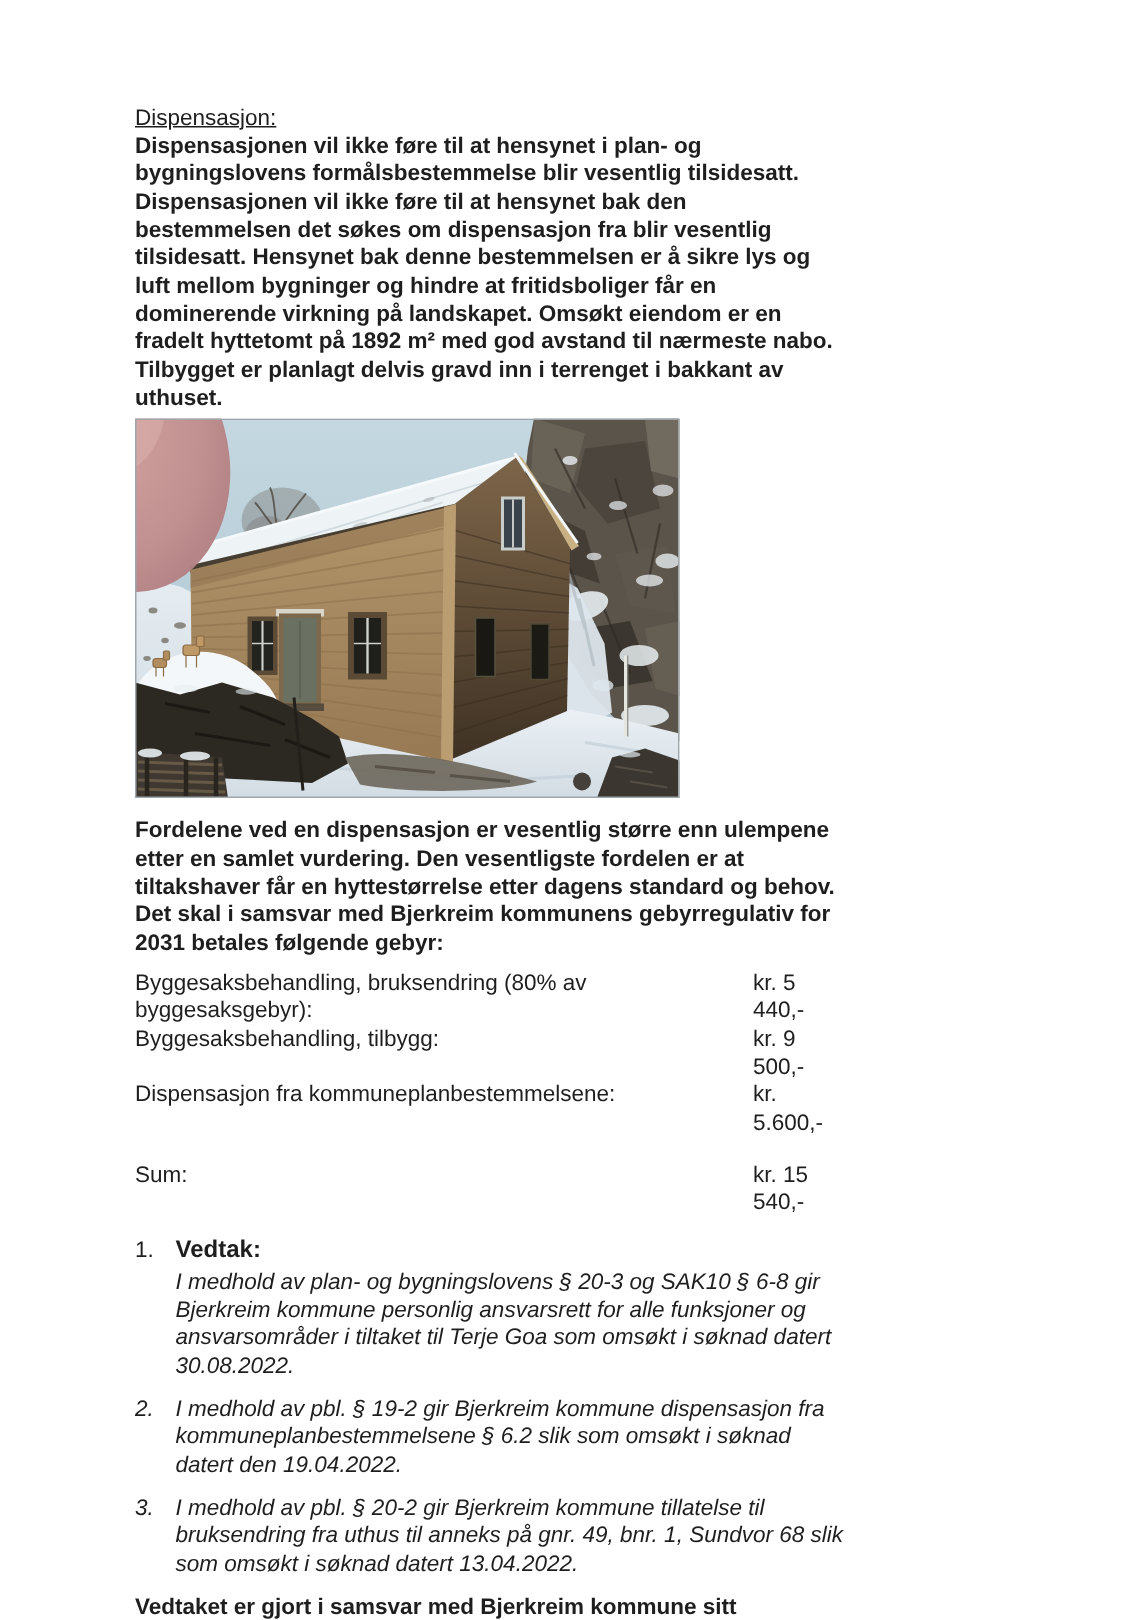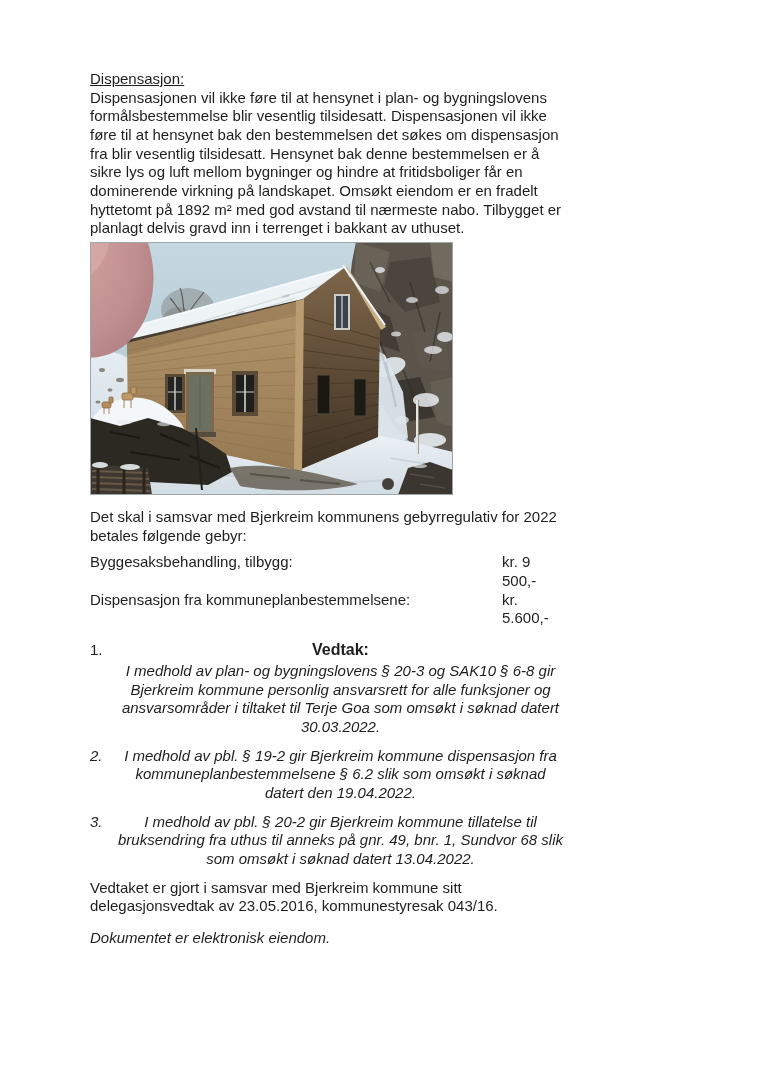--- a/index.html
+++ b/index.html
@@ -8,33 +8,33 @@
     font-family:"Liberation Sans", sans-serif;
     color:#1e1e1e;
   }
   .page{
     box-sizing:border-box;
     width:652px;height:1080px;
     padding:70px 88px 0 90px;
     font-size:15px;line-height:1.245;
   }
   .u-head{text-decoration:underline;}
-  .para{margin:0;}
+  .para{margin:0;font-weight:bold;}
   .photo-wrap{margin:4px 0 13px 0;width:363px;height:253px;}
   .photo-wrap svg{display:block;}
   .b-head{font-weight:bold;font-size:16px;margin-top:10px;line-height:1.18;}
   .fees{margin-top:8px;}
   .fee-row{display:flex;}
   .fee-label{width:412px;flex:none;}
   .fee-value{flex:1;}
   .sum-row{margin-top:16px;}
   .vedtak-list{margin-top:13px;}
   .v-item{display:flex;margin-bottom:10px;}
   .v-num{width:27px;flex:none;}
-  .v-body{flex:1;text-align:center;}
+  .v-body{flex:1;}
   .v-head{font-weight:bold;font-size:16px;line-height:1.18;margin-bottom:2px;}
   .v-text{font-style:italic;}
   .closing{margin-top:0;}
   .footer-note{font-style:italic;margin-top:13px;}
 </style>
 </head>
 <body>
 
 <div class="page">
 
@@ -268,42 +268,49 @@
         <g>
           <ellipse cx="-10" cy="25" rx="72" ry="92" fill="url(#finger)" transform="rotate(-15 -10 25)" opacity="0.97"></ellipse>
           <ellipse cx="-22" cy="-8" rx="42" ry="48" fill="#e0b5b2" opacity="0.45"></ellipse>
         </g>
 
         <rect x="0.5" y="0.5" width="362" height="252" fill="none" stroke="#9fa6aa" stroke-width="1"></rect>
       </g>
     </svg>
   </div>
 
-
-  <p class="para">Det skal i samsvar med Bjerkreim kommunens gebyrregulativ for 2022 betales følgende gebyr:</p>
+  <p class="para">Fordelene ved en dispensasjon er vesentlig større enn ulempene etter en samlet vurdering. Den vesentligste fordelen er at tiltakshaver får en hyttestørrelse etter dagens standard og behov.</p>
+
+  <p class="para">Det skal i samsvar med Bjerkreim kommunens gebyrregulativ for 2031 betales følgende gebyr:</p>
 
   <div class="fees">
     <div class="fee-row">
+      <div class="fee-label">Byggesaksbehandling, bruksendring (80% av byggesaksgebyr):</div>
+      <div class="fee-value">kr. 5 440,-</div>
     </div>
     <div class="fee-row">
       <div class="fee-label">Byggesaksbehandling, tilbygg:</div>
       <div class="fee-value">kr. 9 500,-</div>
     </div>
     <div class="fee-row">
       <div class="fee-label">Dispensasjon fra kommuneplanbestemmelsene:</div>
       <div class="fee-value">kr. 5.600,-</div>
+    </div>
+    <div class="fee-row sum-row">
+      <div class="fee-label">Sum:</div>
+      <div class="fee-value">kr. 15 540,-</div>
     </div>
   </div>
 
   <div class="vedtak-list">
     <div class="v-item">
       <div class="v-num">1.</div>
       <div class="v-body">
         <div class="v-head">Vedtak:</div>
-        <div class="v-text">I medhold av plan- og bygningslovens § 20-3 og SAK10 § 6-8 gir Bjerkreim kommune personlig ansvarsrett for alle funksjoner og ansvarsområder i tiltaket til Terje Goa som omsøkt i søknad datert 30.03.2022.</div>
+        <div class="v-text">I medhold av plan- og bygningslovens § 20-3 og SAK10 § 6-8 gir Bjerkreim kommune personlig ansvarsrett for alle funksjoner og ansvarsområder i tiltaket til Terje Goa som omsøkt i søknad datert 30.08.2022.</div>
       </div>
     </div>
     <div class="v-item">
       <div class="v-num v-text">2.</div>
       <div class="v-body v-text">I medhold av pbl. § 19-2 gir Bjerkreim kommune dispensasjon fra kommuneplanbestemmelsene § 6.2 slik som omsøkt i søknad datert den 19.04.2022.</div>
     </div>
     <div class="v-item">
       <div class="v-num v-text">3.</div>
       <div class="v-body v-text">I medhold av pbl. § 20-2 gir Bjerkreim kommune tillatelse til bruksendring fra uthus til anneks på gnr. 49, bnr. 1, Sundvor 68 slik som omsøkt i søknad datert 13.04.2022.</div>
     </div>

